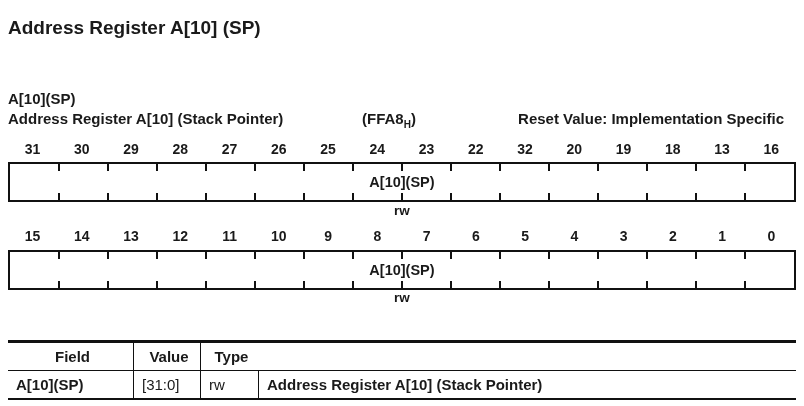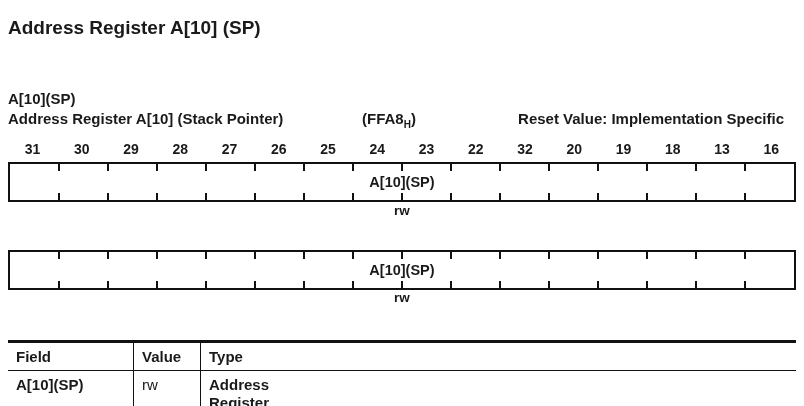--- a/index.html
+++ b/index.html
@@ -71,21 +71,21 @@
     grid-template-columns: 125px 67px 58px 1fr;
   }
   .t-head { border-bottom: 1.5px solid #111111; }
   .t-cell {
     padding: 5px 4px 4px 8px;
     font-size: 15px;
     line-height: 18px;
     box-sizing: border-box;
   }
   .t-cell.v { border-left: 1.5px solid #111111; }
-  .t-head .t-cell { font-weight: bold; }
+  .t-head .t-cell { font-weight: bold; text-align: center; }
 
   .watermark {
     right: 6px; top: 374px;
     font-size: 15px;
     color: #d2c4c4;
     white-space: nowrap;
   }
 </style>
 </head>
 <body>
@@ -148,20 +148,38 @@
       <div class="tick tick-bottom" style="left: calc(75% - 1px);"></div>
       <div class="tick tick-top" style="left: calc(81.25% - 1px);"></div>
       <div class="tick tick-bottom" style="left: calc(81.25% - 1px);"></div>
       <div class="tick tick-top" style="left: calc(87.5% - 1px);"></div>
       <div class="tick tick-bottom" style="left: calc(87.5% - 1px);"></div>
       <div class="tick tick-top" style="left: calc(93.75% - 1px);"></div>
       <div class="tick tick-bottom" style="left: calc(93.75% - 1px);"></div>
     </div>
   <div class="abs rw-label rw-0">rw</div>
 
+  <div class="abs bitrow bitrow-1" id="bitrow-1">
+      <div class="bit">15</div>
+      <div class="bit">14</div>
+      <div class="bit">13</div>
+      <div class="bit">12</div>
+      <div class="bit">11</div>
+      <div class="bit">10</div>
+      <div class="bit">9</div>
+      <div class="bit">8</div>
+      <div class="bit">7</div>
+      <div class="bit">6</div>
+      <div class="bit">5</div>
+      <div class="bit">4</div>
+      <div class="bit">3</div>
+      <div class="bit">2</div>
+      <div class="bit">1</div>
+      <div class="bit">0</div>
+    </div>
   <div class="abs regbox regbox-1" id="regbox-1">
     <div class="regbox-label">A[10](SP)</div>
   <div class="tick tick-top" style="left: calc(6.25% - 1px);"></div>
       <div class="tick tick-bottom" style="left: calc(6.25% - 1px);"></div>
       <div class="tick tick-top" style="left: calc(12.5% - 1px);"></div>
       <div class="tick tick-bottom" style="left: calc(12.5% - 1px);"></div>
       <div class="tick tick-top" style="left: calc(18.75% - 1px);"></div>
       <div class="tick tick-bottom" style="left: calc(18.75% - 1px);"></div>
       <div class="tick tick-top" style="left: calc(25% - 1px);"></div>
       <div class="tick tick-bottom" style="left: calc(25% - 1px);"></div>
@@ -191,19 +209,20 @@
   <div class="abs rw-label rw-1">rw</div>
 
   <div class="abs bits-table">
     <div class="t-row t-head">
       <div class="t-cell">Field</div>
       <div class="t-cell v">Value</div>
       <div class="t-cell v">Type</div>
     </div>
     <div class="t-row">
       <div class="t-cell bold">A[10](SP)</div>
+      <div class="t-cell v">[31:0]</div>
       <div class="t-cell v">rw</div>
       <div class="t-cell v bold">Address Register A[10] (Stack Pointer)</div>
     </div>
   </div>
 
 
 </div>
 
 </body></html>

